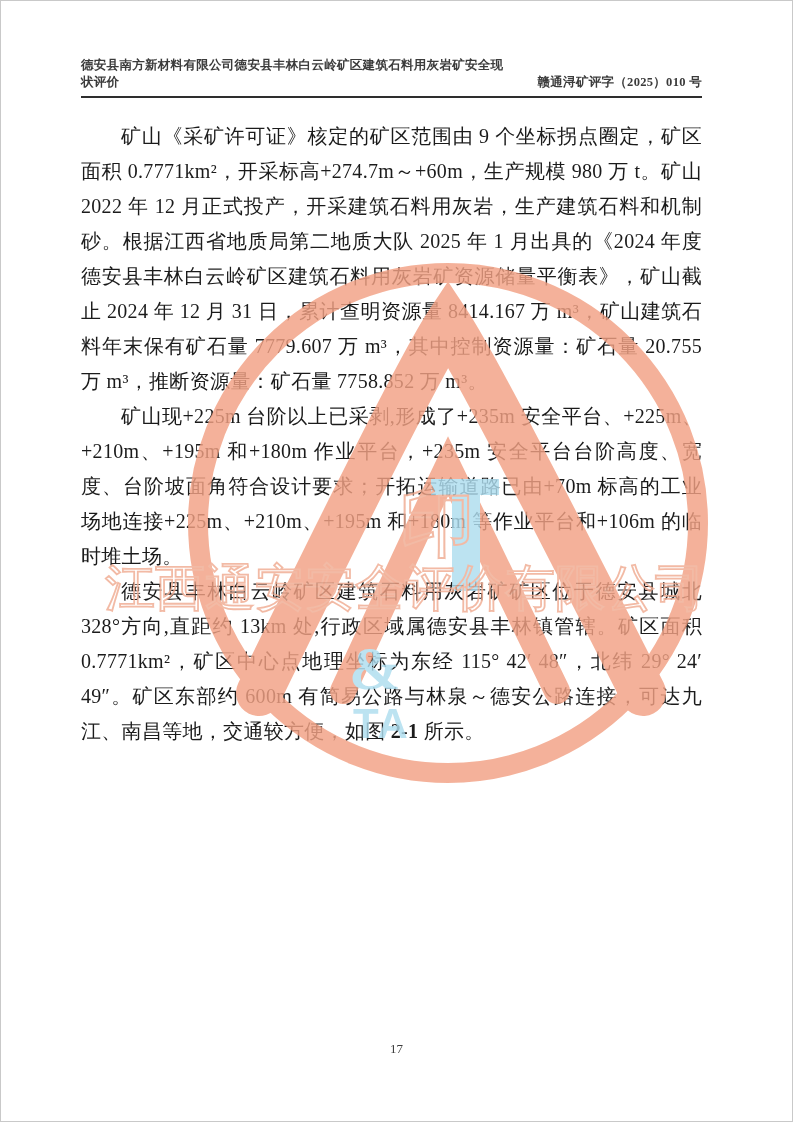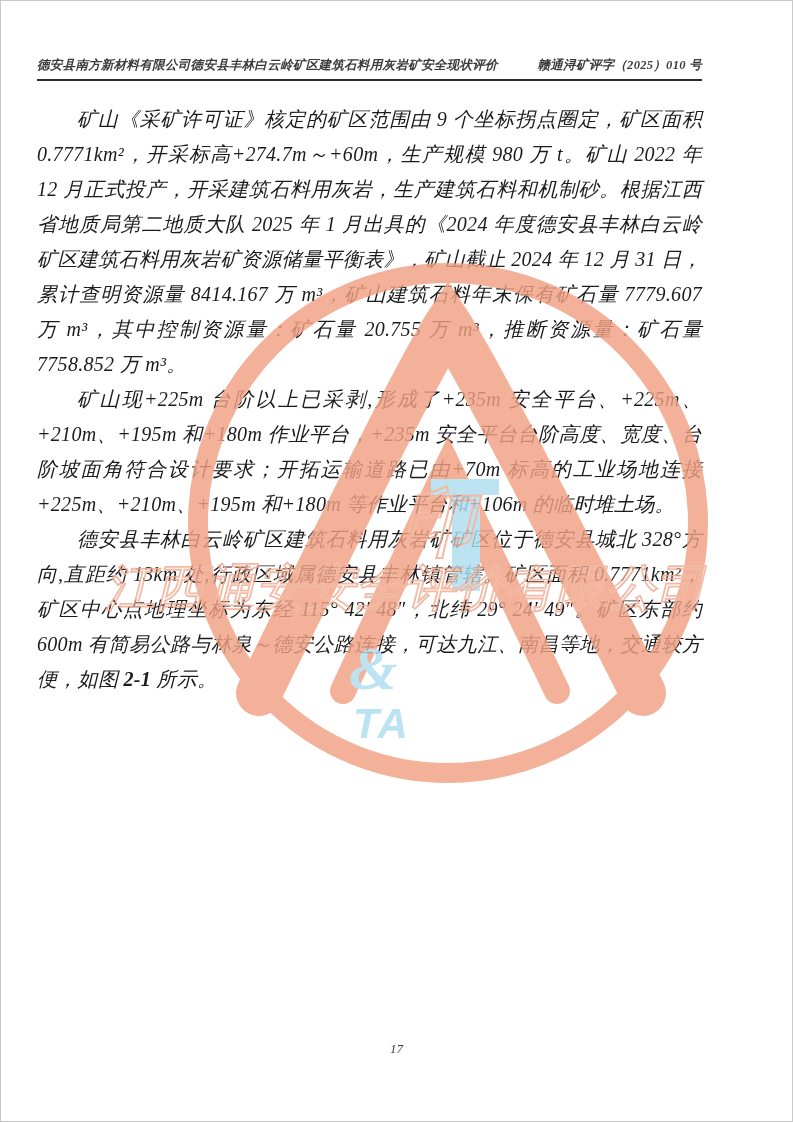--- a/index.html
+++ b/index.html
@@ -3,24 +3,23 @@
 <meta charset="utf-8">
 <style>
   html, body { margin: 0; padding: 0; background: #ffffff; }
   .page {
     position: relative;
     width: 793px;
     height: 1122px;
     box-sizing: border-box;
     background: #ffffff;
     border: 1px solid #c9c9c9;
-    padding: 56px 90px 0 36px;
+    padding: 56px 90px 0 80px;
     font-family: "Liberation Serif", "DejaVu Serif", serif;
     overflow: hidden;
-    font-style: italic;
   }
   .doc-header {
     display: flex;
     justify-content: space-between;
     align-items: flex-end;
     font-size: 12.5px;
     font-weight: bold;
     color: #3b3b3b;
     letter-spacing: 0.3px;
     border-bottom: 2px solid #2e2e2e;

